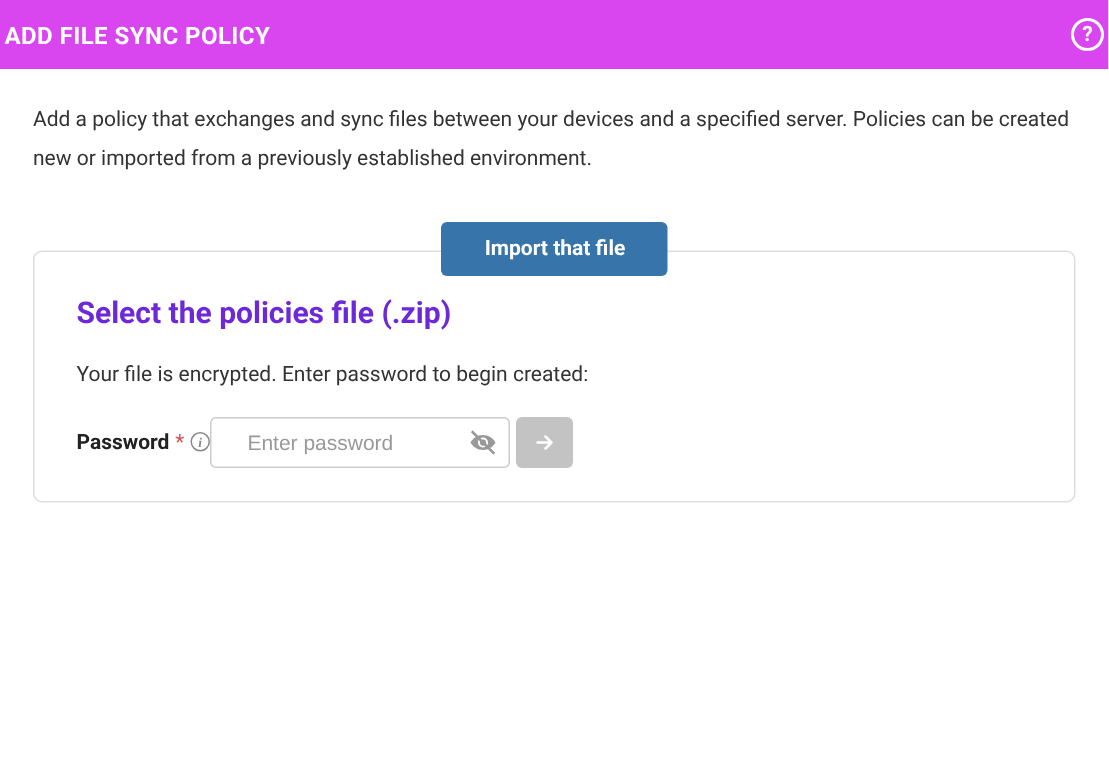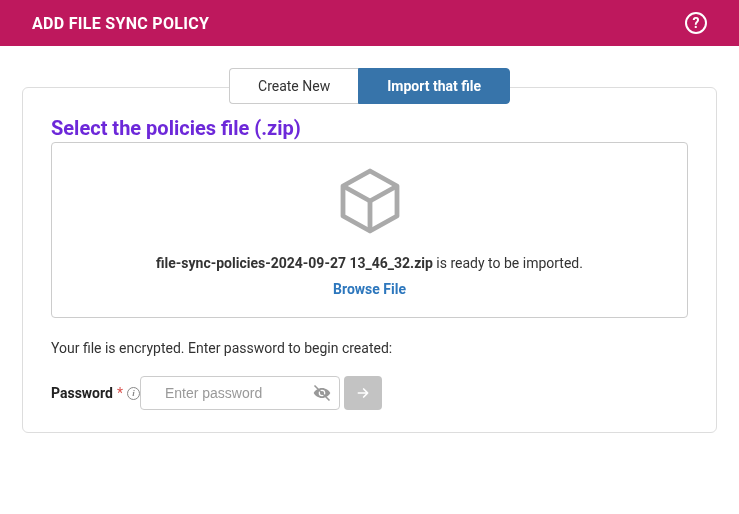--- a/index.html
+++ b/index.html
@@ -5,23 +5,23 @@
     * { box-sizing: border-box; margin: 0; padding: 0; }
     body {
       font-family: -apple-system, BlinkMacSystemFont, "Segoe UI", Roboto, Arial, sans-serif;
       background: #fff;
       width: 739px;
       height: 514px;
       overflow: hidden;
       color: #333;
     }
     .header {
-      background: #be185d;
+      background: #d946ef;
       color: #fff;
-      padding: 12px 32px;
+      padding: 12px 3px;
       display: flex;
       align-items: center;
       justify-content: space-between;
     }
     .header-title {
       font-size: 16px;
       font-weight: 700;
       letter-spacing: 0.3px;
     }
     .help-icon {
@@ -194,43 +194,30 @@
   </style>
 </head>
 <body>
 
 <div class="header">
   <div class="header-title">ADD FILE SYNC POLICY</div>
   <div class="help-icon">?</div>
 </div>
 
 <div class="body">
+  <p class="description">Add a policy that exchanges and sync files between your devices and a specified server. Policies can be created new or imported from a previously established environment.</p>
 
   <div class="card-wrapper">
     <div class="tabs">
-      <div class="tab">Create New</div>
       <div class="tab active">Import that file</div>
     </div>
 
     <div class="card">
       <div class="section-label">Select the policies file (.zip)</div>
 
-      <div class="dropzone">
-        <div class="box-icon">
-          <svg width="72" height="72" viewBox="0 0 24 24" fill="none" stroke="#aaaaaa" stroke-width="1.6" stroke-linejoin="round">
-            <path d="M12 2 L21 7 L21 17 L12 22 L3 17 L3 7 Z"></path>
-            <path d="M3 7 L12 12 L21 7"></path>
-            <path d="M12 12 L12 22"></path>
-          </svg>
-        </div>
-        <div class="file-status">
-          <strong>file-sync-policies-2024-09-27 13_46_32.zip</strong><span> is ready to be imported.</span>
-        </div>
-        <div class="browse-link">Browse File</div>
-      </div>
 
       <div class="encrypted-note">Your file is encrypted. Enter password to begin created:</div>
 
       <div class="password-row">
         <div class="password-label">
           <span>Password</span>
           <span class="required-star">*</span>
           <span class="info-icon">i</span>
         </div>
         <div class="password-input-group">

